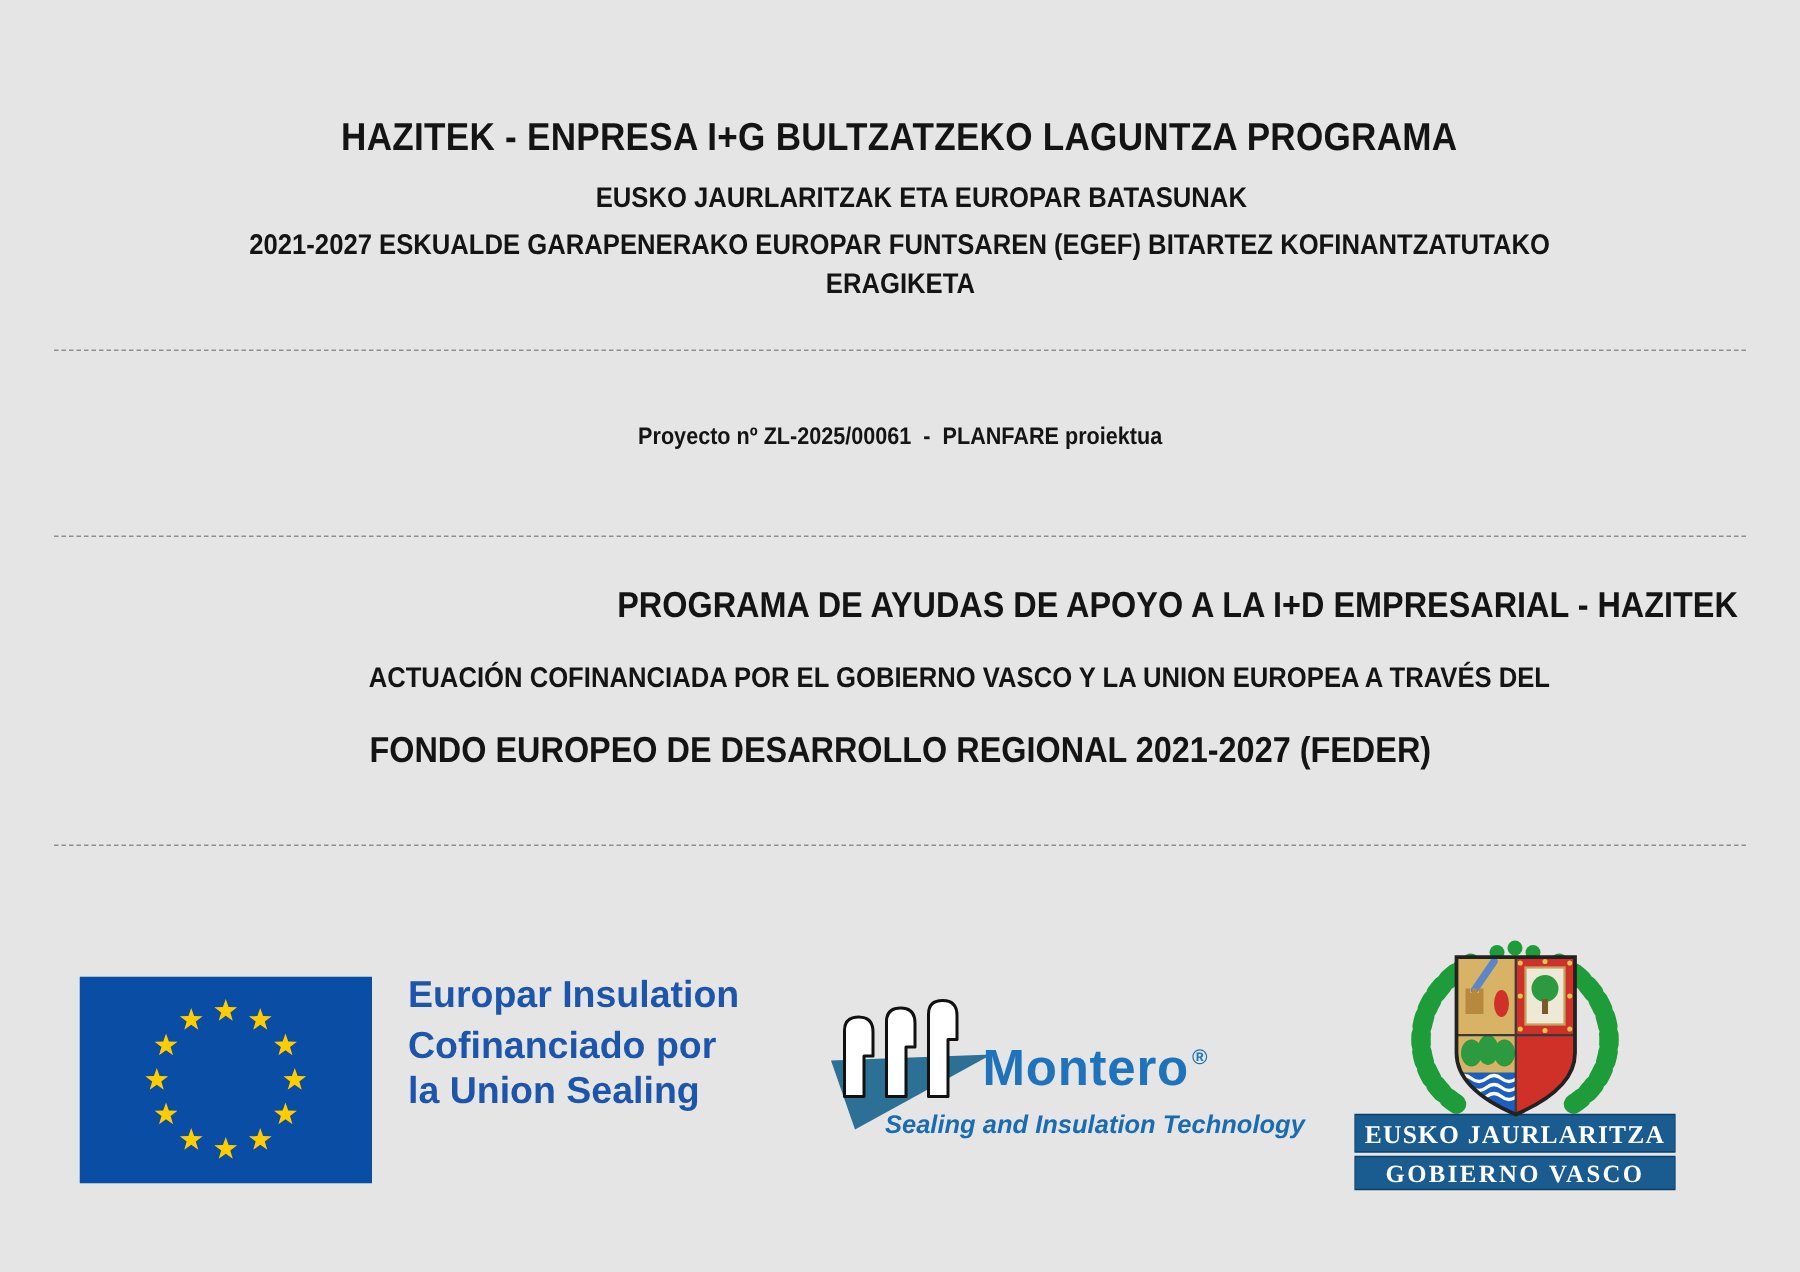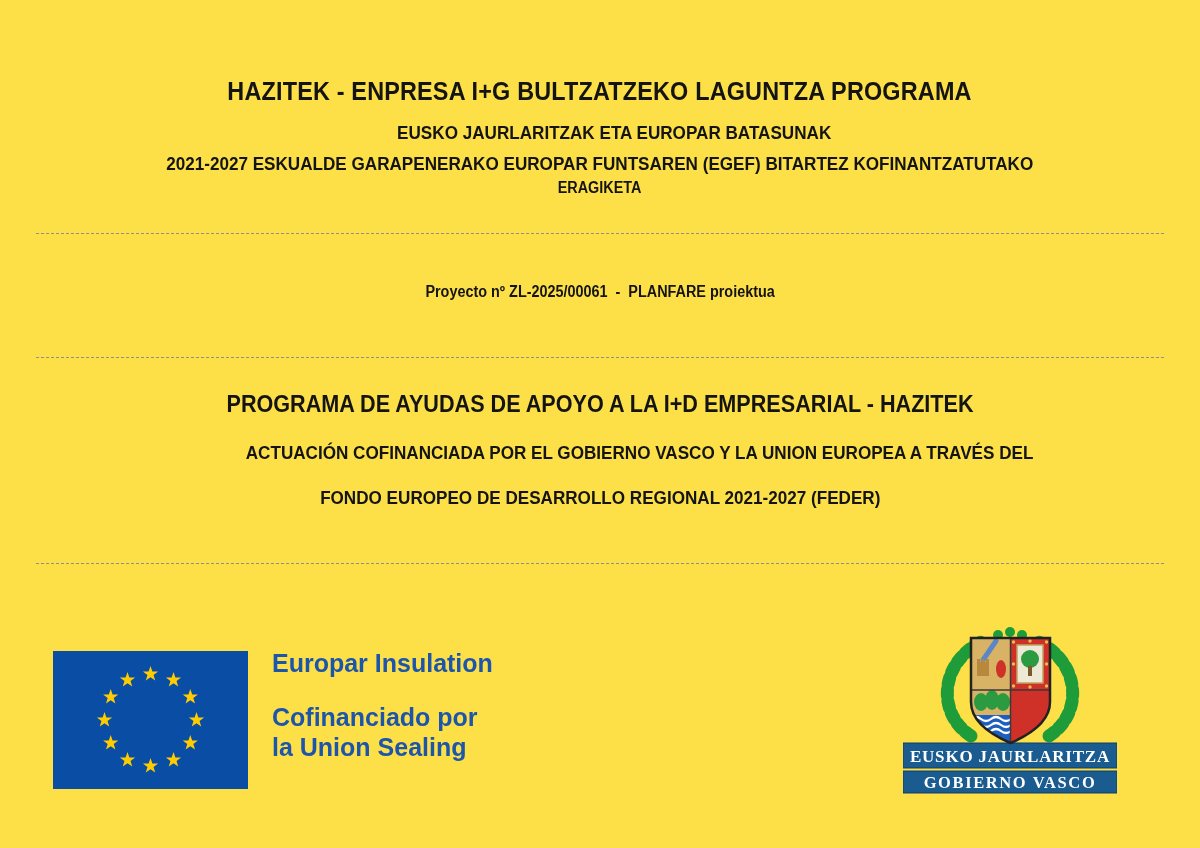--- a/index.html
+++ b/index.html
@@ -1,37 +1,37 @@
 <!DOCTYPE html>
 <html><head>
 <meta charset="utf-8">
 <style>
   html,body{margin:0;padding:0;background:#ffffff;}
   .page{
-    position:relative;width:1200px;height:848px;background:#fde047;overflow:hidden;
+    position:relative;width:1200px;height:848px;background:#e5e5e5;overflow:hidden;
     font-family:"Liberation Sans",sans-serif;color:#111;
   }
   .line{position:absolute;left:0;width:100%;text-align:center;font-weight:bold;color:#141414;}
   .cond{display:inline-block;transform:scaleX(0.9);transform-origin:50% 50%;white-space:pre;}
   .title{top:76px;font-size:26px;letter-spacing:0.2px;}
   .subtitle{top:122px;font-size:19px;padding-left:14px;}
   .cofin1{top:153px;font-size:19px;}
-  .cofin2{top:179px;font-size:16px;}
+  .cofin2{top:179px;font-size:19px;}
   .project{top:283px;font-size:16px;}
-  .prog-title{top:390px;font-size:24px;}
+  .prog-title{top:390px;font-size:24px;text-align:right;}
   .prog-d1{top:442px;font-size:19px;margin-left:40px;}
-  .prog-d2{top:487px;font-size:19px;}
+  .prog-d2{top:487px;font-size:24px;}
   .divider{position:absolute;left:36px;right:36px;border-top:1.5px dashed #8f8f8f;height:0;}
   .dv1{top:233px;} .dv2{top:357px;} .dv3{top:563px;}
 
   
   .eu-flag{position:absolute;left:53px;top:651px;}
   .eu-text{position:absolute;left:272px;top:648px;font-weight:bold;color:#1d55ab;
            font-size:25px;line-height:30px;}
-  .eu-text .para2{margin-top:24px;}
+  .eu-text .para2{margin-top:4px;}
 
   
   .montero{position:absolute;left:543px;top:663px;width:310px;height:102px;}
   .montero-mark{position:absolute;left:0;top:0;}
   .montero-name{position:absolute;left:112px;top:30px;font-weight:bold;font-size:34px;
                 line-height:38px;color:#1e73bb;letter-spacing:0.5px;white-space:nowrap;}
   .montero-reg{font-size:14px;position:relative;top:-14px;left:2px;}
   .montero-tagline{position:absolute;left:47px;top:77px;font-weight:bold;font-style:italic;
                    font-size:17px;color:#1a6cb2;white-space:nowrap;}
 
@@ -103,20 +103,32 @@
   <div class="eu-text">
     <div class="para1">
       <div>Europar Insulation</div>
     </div>
     <div class="para2">
       <div>Cofinanciado por</div>
       <div>la Union Sealing</div>
     </div>
   </div>
 
+  <div class="montero">
+    <svg class="montero-mark" width="132" height="102" viewBox="0 0 132 102">
+      <polygon points="11,44 118,40 27,90" fill="#2c7195"></polygon>
+      <g fill="#ffffff" stroke="#111111" stroke-width="2" stroke-linejoin="round">
+        <path transform="translate(20,15)" d="M0,53 V9 Q0,0 9.5,0 Q19,0 19,10 V26 H13 V53 Z"></path>
+        <path transform="translate(48,9)" d="M0,59 V9 Q0,0 9.5,0 Q19,0 19,10 V26 H13 V59 Z"></path>
+        <path transform="translate(76,4)" d="M0,64 V9 Q0,0 9.5,0 Q19,0 19,10 V26 H13 V64 Z"></path>
+      </g>
+    </svg>
+    <span class="montero-name"><span>Montero</span><span class="montero-reg">®</span></span>
+    <span class="montero-tagline">Sealing and Insulation Technology</span>
+  </div>
 
   <svg class="basque" width="214" height="175" viewBox="0 0 214 175">
     <defs>
       <clipPath id="shclip">
           <path d="M68,16 H147 V80 Q147,104 107.5,121 Q68,104 68,80 Z"></path>
         </clipPath>
     </defs>
 
     <g>
       <path d="M68,114 C34,92 36,42 78,20" stroke="#1f9c3a" stroke-width="13" stroke-dasharray="7 5" fill="none" stroke-linecap="round"></path>

